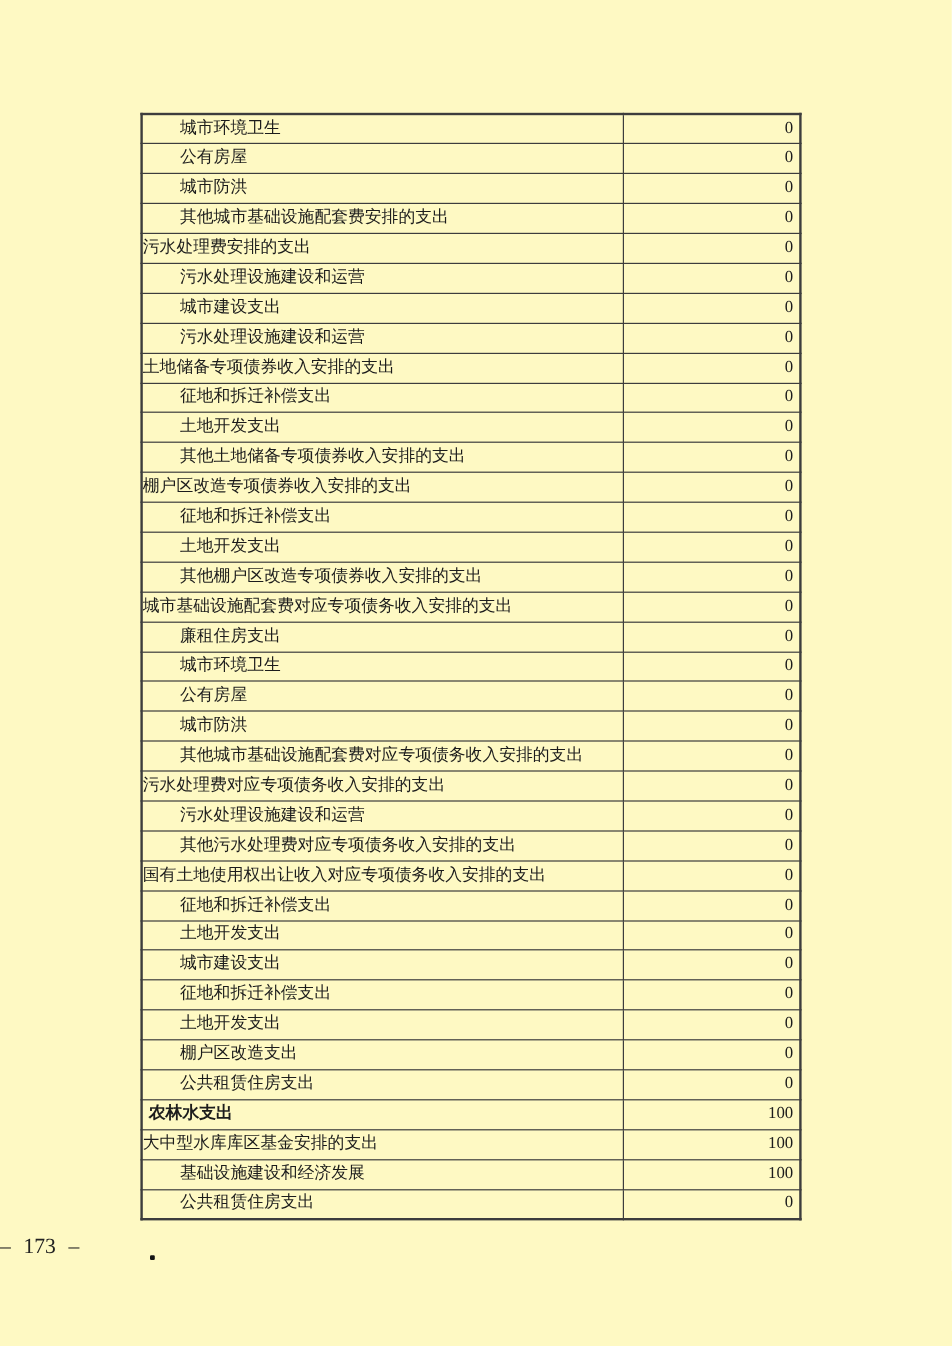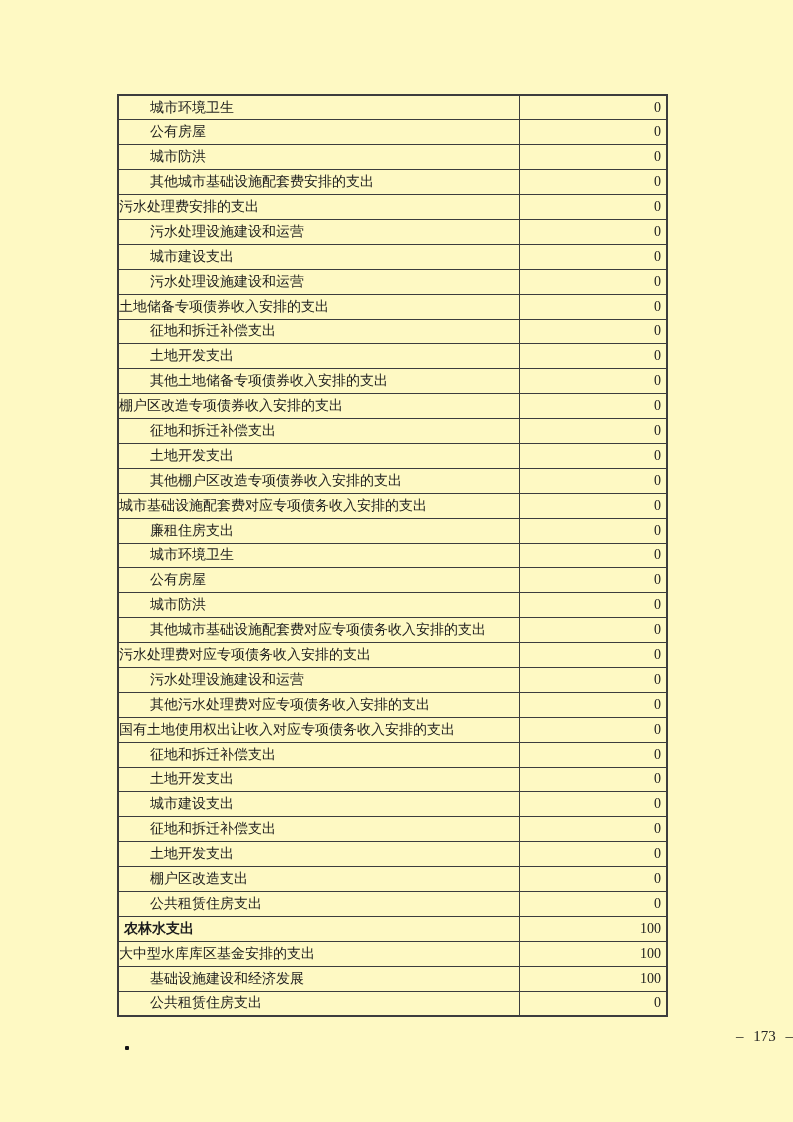--- a/index.html
+++ b/index.html
@@ -38,22 +38,22 @@
   }
   td.label-cell { text-align: left; }
   td.value-cell { width: 148px; text-align: right; padding-right: 5px; }
   .indent-0 { padding-left: 5px; font-weight: bold; }
   .indent-1 { }
   .indent-2 { padding-left: 31px; }
   .footer {
     position: absolute;
     left: 0; top: 1028px;
     width: 793px;
-    text-align: right;
-    font-size: 15px;
+    text-align: left;
+    font-size: 18px;
     color: #222222;
     word-spacing: 6px;
   }
   .artifact-dot {
     position: absolute;
     left: 125px;
     top: 1046px;
     width: 4px;
     height: 4px;
     background: #141414;

